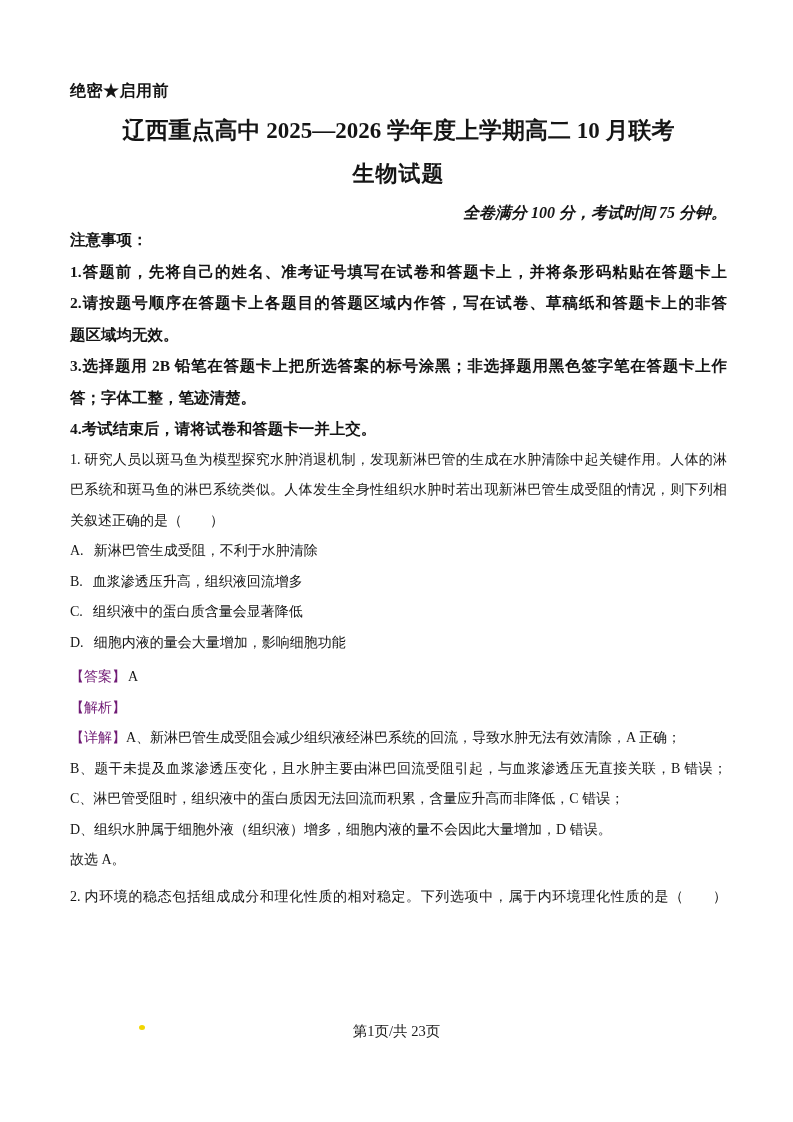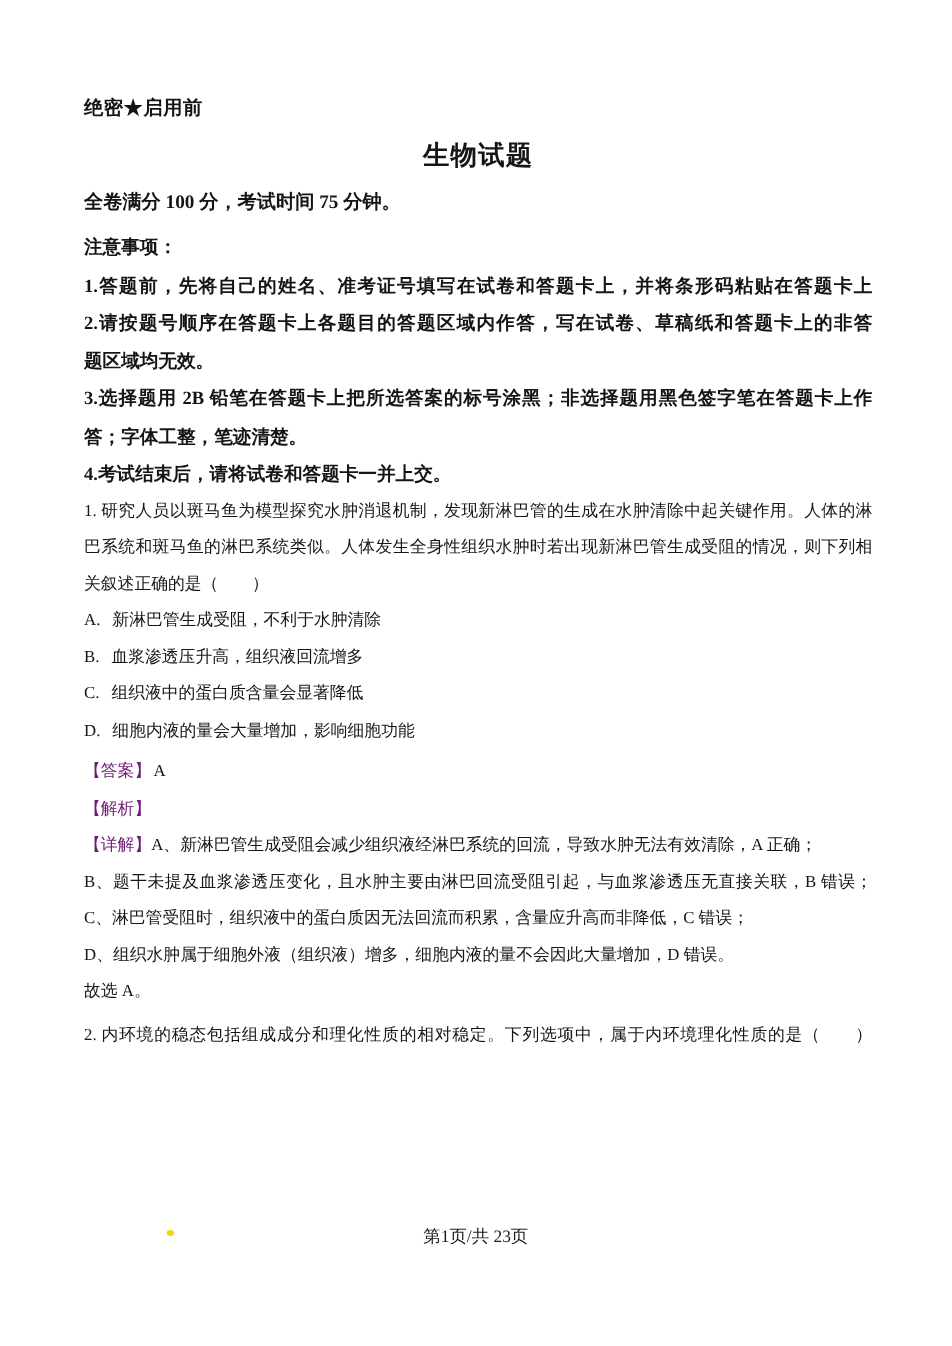--- a/index.html
+++ b/index.html
@@ -18,23 +18,23 @@
     top: 80px;
     width: 657px;
   }
   .b { font-weight: 700; }
   .jl { text-align: justify; text-align-last: justify; }
   .blue { color: #701a75; }
 
   .classification { font-size: 16px; line-height: 22px; letter-spacing: 0.5px; }
   .title   { margin-top: 14px; font-size: 23px; line-height: 30px; text-align: center; }
   .subject { margin-top: 13px; font-size: 22px; line-height: 29px; text-align: center; letter-spacing: 1px; }
-  .score   { margin-top: 14px; font-size: 16px; line-height: 22px; text-align: left; }
+  .score   { margin-top: 14px; font-size: 16px; line-height: 22px; text-align: right; font-style: italic; }
 
-  .notice { margin-top: 11px; }
+  .notice { }
   .notice-line { font-size: 15.5px; line-height: 31.5px; }
 
   .q-line { font-size: 14px; line-height: 30.5px; }
   .answer-block { margin-top: 4px; }
   .q2-block { margin-top: 6px; }
   .opt-label { padding-right: 10px; }
   .ans-val { padding-left: 2px; }
 
   .footer {
     position: absolute;
@@ -57,20 +57,21 @@
   }
 </style>
 </head>
 <body>
 
 <div class="page">
   <div class="content">
 
     <div class="classification b">绝密★启用前</div>
 
+    <div class="title b">辽西重点高中 2025—2026 学年度上学期高二 10 月联考</div>
     <div class="subject b">生物试题</div>
     <div class="score b">全卷满分 100 分，考试时间 75 分钟。</div>
 
     <div class="notice">
       <div class="notice-line b">注意事项：</div>
       <div class="notice-line b jl">1.答题前，先将自己的姓名、准考证号填写在试卷和答题卡上，并将条形码粘贴在答题卡上</div>
       <div class="notice-line b jl">2.请按题号顺序在答题卡上各题目的答题区域内作答，写在试卷、草稿纸和答题卡上的非答</div>
       <div class="notice-line b">题区域均无效。</div>
       <div class="notice-line b jl">3.选择题用 2B 铅笔在答题卡上把所选答案的标号涂黑；非选择题用黑色签字笔在答题卡上作</div>
       <div class="notice-line b">答；字体工整，笔迹清楚。</div>

